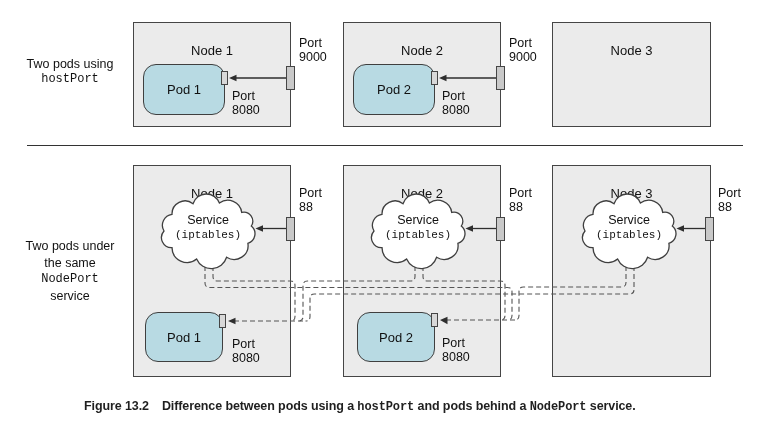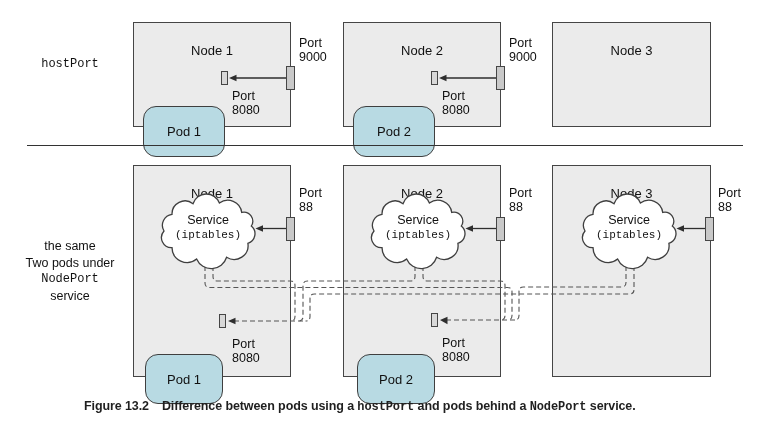--- a/index.html
+++ b/index.html
@@ -2,21 +2,21 @@
 <html><head>
 <meta charset="utf-8">
 <style>
   html,body{margin:0;padding:0;background:#ffffff;}
   .stage{position:relative;width:779px;height:442px;background:#ffffff;
          font-family:"Liberation Sans",sans-serif;color:#1a1a1a;overflow:hidden;}
   .mono{font-family:"Liberation Mono","DejaVu Sans Mono",monospace;}
   .node{position:absolute;background:#ebebeb;border:1.5px solid #454545;z-index:1;box-sizing:border-box;}
   .node-title{text-align:center;font-size:13px;padding-top:20px;color:#111;}
   .pod{position:absolute;background:#b8dae3;border:1.4px solid #3f3f3f;border-radius:13px;z-index:1;
-       display:flex;align-items:center;justify-content:center;font-size:13px;color:#111;box-sizing:border-box;margin-top:42px;}
+       display:flex;align-items:center;justify-content:center;font-size:13px;color:#111;box-sizing:border-box;}
   .nport{position:absolute;width:9px;height:24px;background:#c9c9c9;border:1.2px solid #454545;z-index:3;box-sizing:border-box;}
   .pport{position:absolute;width:7px;height:14px;background:#d8d8d8;border:1.1px solid #454545;z-index:3;box-sizing:border-box;}
   .lbl{position:absolute;font-size:12.5px;line-height:14px;z-index:3;color:#111;white-space:nowrap;}
   .side-label{position:absolute;left:6px;width:128px;text-align:center;font-size:12.5px;line-height:15px;z-index:3;color:#111;}
   .side-label .mono{font-size:12px;}
   .side-label--nodeport{line-height:16.5px;}
   .cloud-text{position:absolute;width:92px;text-align:center;z-index:3;color:#111;}
   .cloud-text .svc{font-size:12.5px;line-height:15px;}
   .cloud-text .impl{font-size:11px;line-height:14px;}
   .divider{position:absolute;left:27px;top:145px;width:716px;border-top:1.5px solid #333;z-index:1;}
@@ -29,20 +29,21 @@
            letter-spacing:-0.1px;z-index:3;white-space:nowrap;padding-left:32px;}
   .cap-fig{margin-right:13px;}
   .cap-mono{font-family:"Liberation Mono","DejaVu Sans Mono",monospace;font-size:12px;font-weight:bold;}
 </style>
 </head>
 <body>
 
 <div class="stage">
 
   <div class="side-label" style="top:57px">
+    <div>Two pods using</div>
     <div class="mono">hostPort</div>
   </div>
 
   <div class="node" style="left:133px;top:22px;width:158px;height:105px">
     <div class="node-title">Node 1</div>
   </div>
   <div class="node" style="left:343px;top:22px;width:158px;height:105px">
     <div class="node-title">Node 2</div>
   </div>
   <div class="node" style="left:552px;top:22px;width:159px;height:105px">
@@ -74,22 +75,22 @@
     <div>8080</div>
   </div>
   <div class="lbl" style="left:442px;top:89px">
     <div>Port</div>
     <div>8080</div>
   </div>
 
   <div class="divider"></div>
 
   <div class="side-label side-label--nodeport" style="top:238px">
+    <div>Two pods under</div>
     <div>the same</div>
-    <div>Two pods under</div>
     <div class="mono">NodePort</div>
     <div>service</div>
   </div>
 
   <div class="node" style="left:133px;top:165px;width:158px;height:212px">
     <div class="node-title">Node 1</div>
   </div>
   <div class="node" style="left:343px;top:165px;width:158px;height:212px">
     <div class="node-title">Node 2</div>
   </div>

